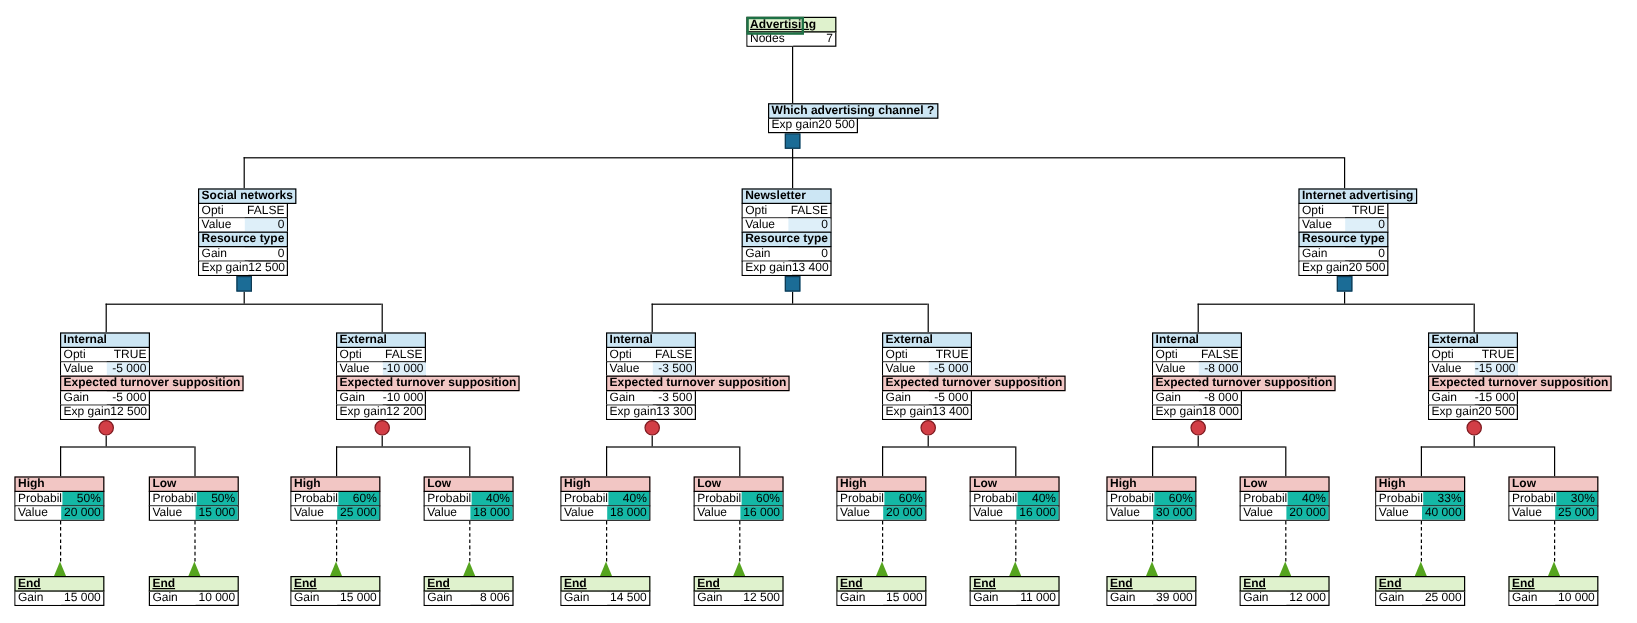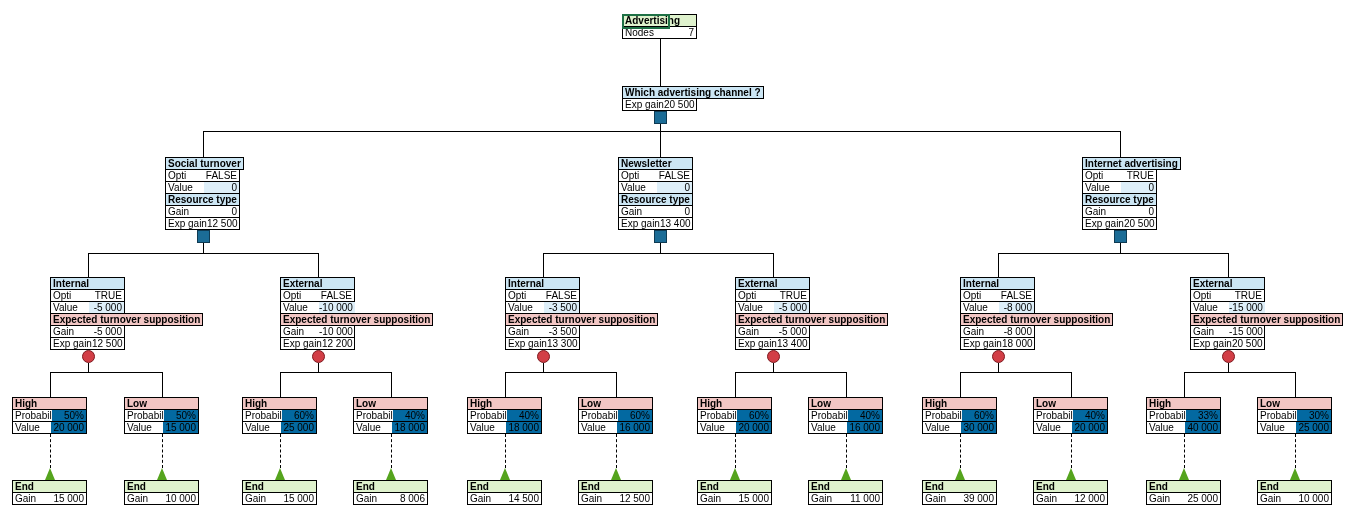--- a/index.html
+++ b/index.html
@@ -3,28 +3,28 @@
 <meta charset="utf-8">
 <style>
   html,body{margin:0;padding:0;background:#fff;}
   .tree{position:relative;width:1364px;height:519px;background:#fff;
         font-family:"Liberation Sans",sans-serif;font-size:10px;color:#000;overflow:hidden;}
   .node{position:absolute;width:75px;}
   .node > * + *{margin-top:-1px;}
   .hdr{font-weight:bold;border:1px solid #000;background:#CCE6F4;padding:0 2px;
        height:13px;line-height:12px;white-space:nowrap;width:max-content;min-width:75px;
        box-sizing:border-box;position:relative;}
-  .hdr.green{background:#DFF2CD;}
+  .hdr.green{background:#DFF2CD;text-decoration:underline;}
   .hdr.pink{background:#F2C6C4;}
   .row{display:flex;border:1px solid #000;height:13px;line-height:12px;background:#fff;
        width:75px;box-sizing:border-box;white-space:nowrap;}
   .row .lbl{padding-left:2px;flex:0 0 36px;background:#fff;}
   .row .val{flex:1;text-align:right;padding-right:2px;}
   .val.b{background:#DEEFF9;}
-  .val.p{background:#0369a1;}
+  .val.p{background:#14b8a6;}
   .vline{position:absolute;width:0;border-left:1px solid #000;}
   .vdash{position:absolute;width:0;border-left:1px dashed #000;}
   .hline{position:absolute;height:0;border-top:1px solid #000;}
   .dsq{position:absolute;width:13px;height:13px;background:#1B6C96;border:1px solid #0F3A52;box-sizing:border-box;}
   .circ{position:absolute;width:13px;height:13px;background:#D23E46;border:1px solid #7E1A20;border-radius:50%;box-sizing:border-box;}
   .tri{position:absolute;width:0;height:0;border-left:5px solid transparent;border-right:5px solid transparent;border-bottom:12px solid #55A41E;}
   .sel-outline{position:absolute;left:-1px;top:-1px;width:48px;height:15px;border:2px solid #1E7145;box-sizing:border-box;pointer-events:none;}
 </style>
 </head>
 <body>
@@ -113,30 +113,30 @@
   <div class="tri" style="left:1290px;top:468px"></div>
 
   <div class="node" style="left:622px;top:14px">
     <div class="hdr green"><span>Advertising</span><span class="sel-outline"></span></div>
     <div class="row">
         <span class="lbl">Nodes</span>
         <span class="val">7</span>
       </div>
   </div>
 
-  <div class="node" style="left:622px;top:86px">
+  <div class="node" style="left:640px;top:86px">
     <div class="hdr">Which advertising channel ?</div>
     <div class="row">
         <span class="lbl">Exp gain</span>
         <span class="val">20 500</span>
       </div>
   </div>
 
   <div class="node" style="left:165px;top:157px">
-    <div class="hdr">Social turnover</div>
+    <div class="hdr">Social networks</div>
     <div class="row">
         <span class="lbl">Opti</span>
         <span class="val">FALSE</span>
       </div>
     <div class="row">
         <span class="lbl">Value</span>
         <span class="val b">0</span>
       </div>
     <div class="hdr">Resource type</div>
     <div class="row">

